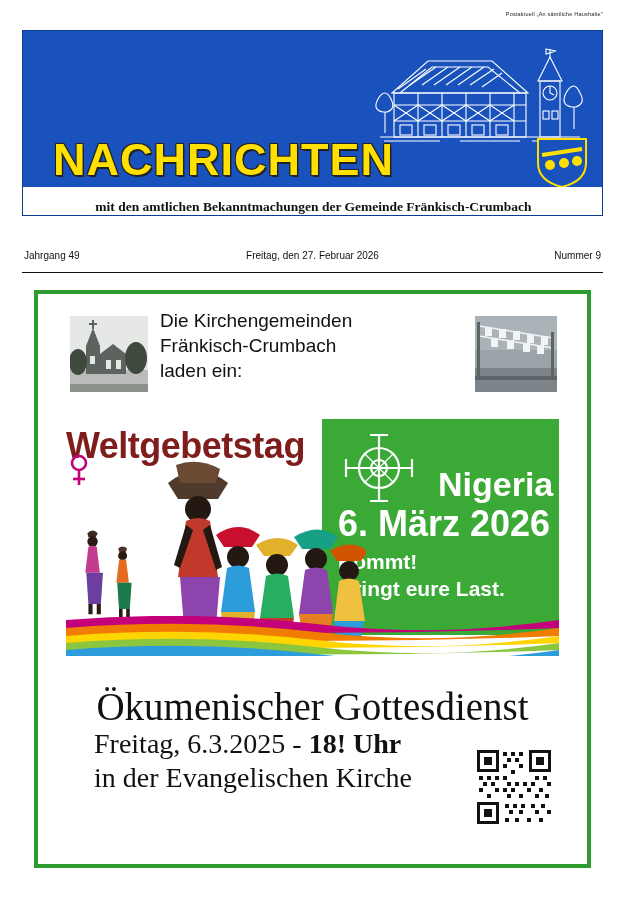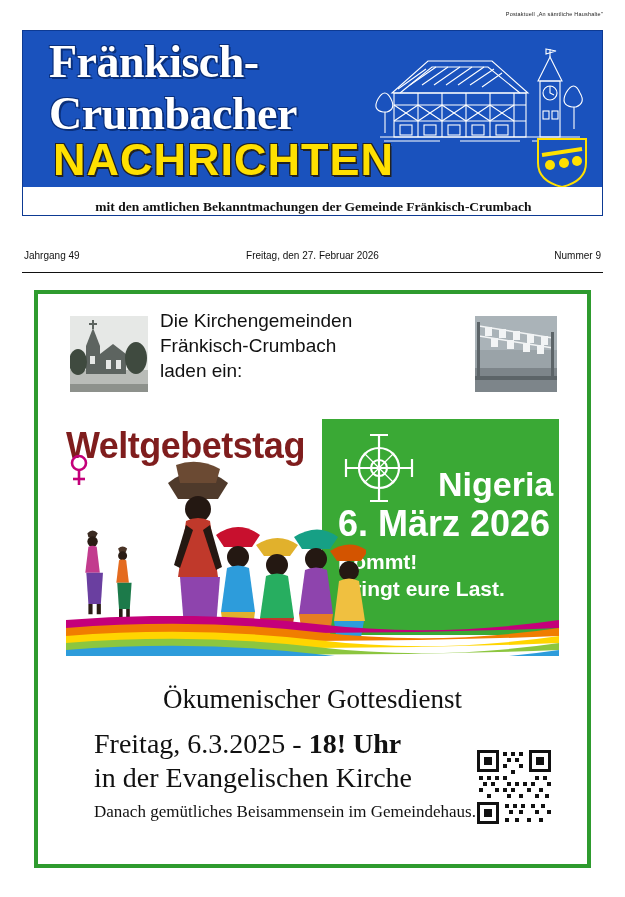--- a/index.html
+++ b/index.html
@@ -304,21 +304,21 @@
     top: 368px;
     width: 549px;
     height: 200px;
   }
   .oek-title {
     position: absolute;
     left: 0; right: 0;
     top: 22px;
     text-align: center;
     font-family: "Liberation Serif", serif;
-    font-size: 27px;
+    font-size: 39px;
     color: #111;
   }
   .oek-line2 {
     position: absolute;
     left: 56px;
     top: 66px;
     font-family: "Liberation Serif", serif;
     font-size: 28px;
     color: #111;
     white-space: nowrap;
@@ -352,24 +352,20 @@
 </style>
 </head>
 <body>
 
 <div class="page">
 
   <div class="postaktuell">Postaktuell „An sämtliche Haushalte"</div>
 
   <div class="masthead">
 
-    <div class="masthead-title">
-      <span class="line1">Fränkisch-</span>
-      <span class="line2">Crumbacher</span>
-    </div>
 
     <div class="building">
       <svg width="220" height="112" viewBox="0 0 220 112">
         <rect x="0" y="0" width="220" height="112" fill="#1a52bd"></rect>
         <g stroke="#ffffff" stroke-width="1.1" fill="none">
 
           <path d="M22 56 L58 24 L122 24 L158 56 Z" fill="#1a52bd"></path>
           <path d="M30 56 L62 30 L118 30 L150 56"></path>
 
           <path d="M40 48 L66 30 M52 48 L78 30 M64 48 L90 30 M76 48 L102 30 M88 48 L114 30 M100 48 L124 32 M112 50 L132 36 M28 52 L56 32"></path>
@@ -589,21 +585,20 @@
         </svg>
       </div>
     </div>
 
     <div class="ad-bottom">
       <div class="oek-title">Ökumenischer Gottesdienst</div>
       <div class="oek-line2">
         <span>Freitag, 6.3.2025 - </span><b>18! Uhr</b>
       </div>
       <div class="oek-line3">in der Evangelischen Kirche</div>
-      <div class="oek-line4">Danach gemütliches Beisammensein im Gemeindehaus.</div>
 
       <div class="qr">
         <svg width="78" height="78" viewBox="0 0 78 78">
           <rect width="78" height="78" fill="#ffffff"></rect>
           <g fill="#111">
 
             <rect x="2" y="2" width="22" height="22"></rect>
               <rect x="5" y="5" width="16" height="16" fill="#fff"></rect>
               <rect x="9" y="9" width="8" height="8"></rect>
 

